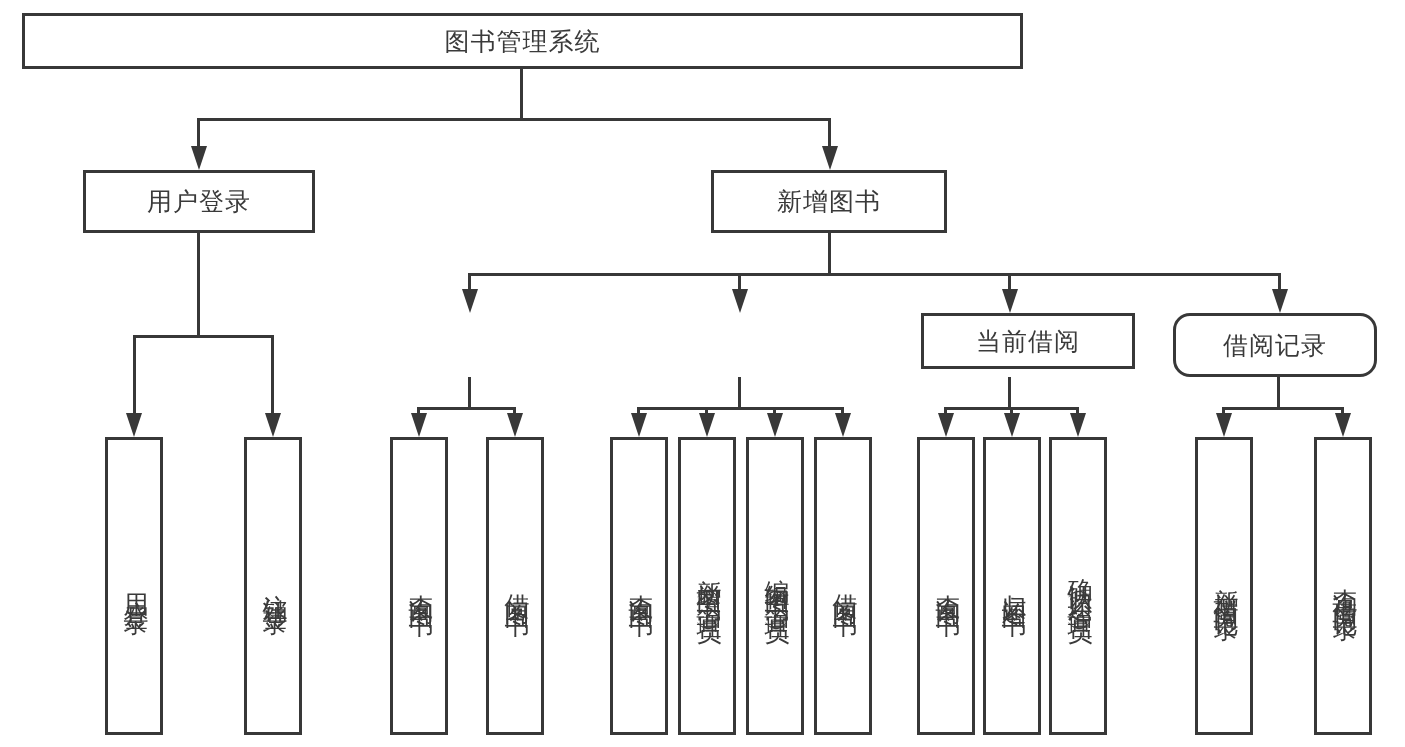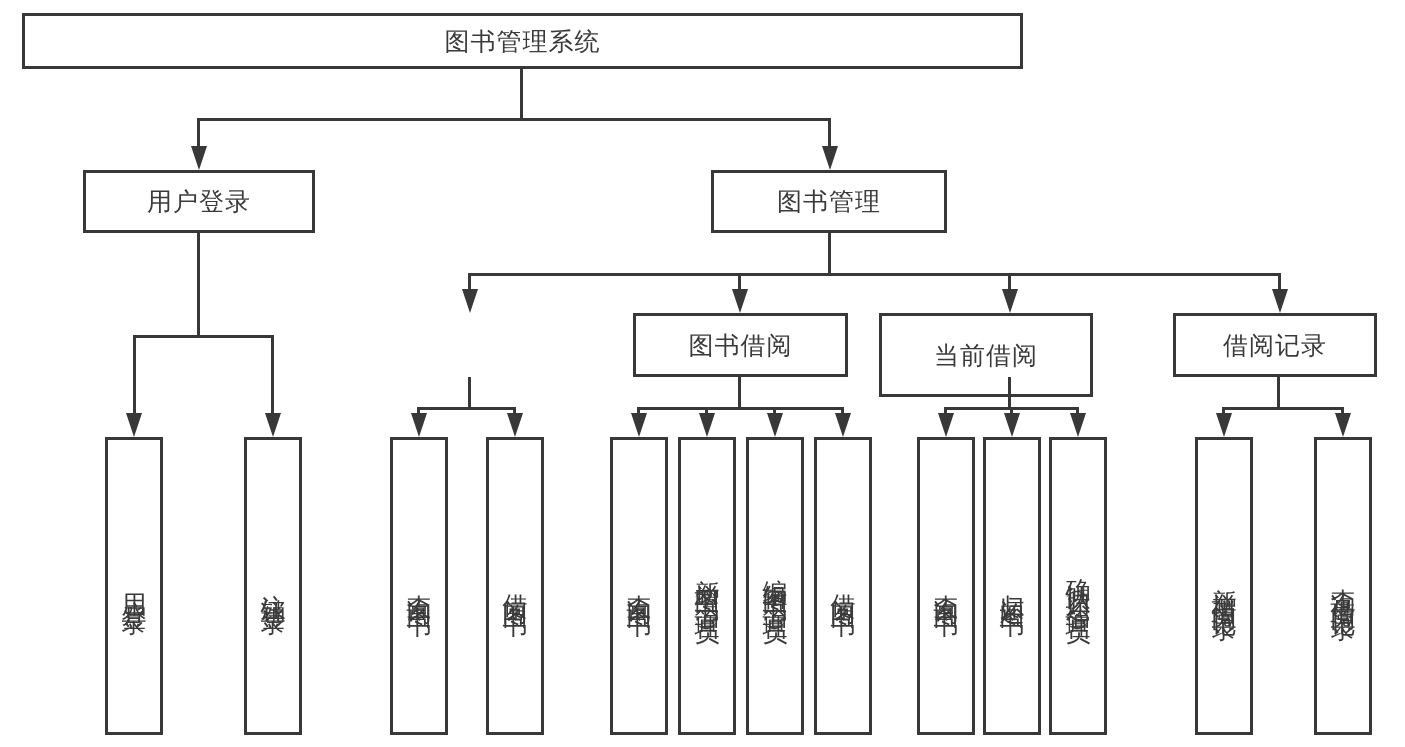--- a/index.html
+++ b/index.html
@@ -16,20 +16,21 @@
     box-sizing: border-box;
     border: 3px solid #383838;
     background: #ffffff;
     display: flex;
     align-items: center;
     justify-content: center;
     color: #3a3a3a;
     font-size: 25px;
     letter-spacing: 1px;
     white-space: nowrap;
+    font-family: Liberation Mono, monospace;
   }
   .vbox {
     writing-mode: vertical-rl;
     text-orientation: mixed;
     letter-spacing: 6px;
     font-size: 25px;
     line-height: 1;
   }
   .v { position: absolute; width: 3px; background: #383838; }
   .h { position: absolute; height: 3px; background: #383838; }
@@ -58,43 +59,42 @@
   <div class="box" style="left:22px; top:13px; width:1001px; height:56px;">图书管理系统</div>
 
   <div class="v" style="left:520px; top:69px; height:50px;"></div>
   <div class="h" style="left:197px; top:118px; width:634px;"></div>
   <div class="v" style="left:197px; top:118px; height:32px;"></div>
   <div class="arr" style="left:191px; top:146px;"></div>
   <div class="v" style="left:828px; top:118px; height:32px;"></div>
   <div class="arr" style="left:822px; top:146px;"></div>
 
   <div class="box" style="left:83px; top:170px; width:232px; height:63px;">用户登录</div>
-  <div class="box" style="left:711px; top:170px; width:236px; height:63px;">图书管理</div>
+  <div class="box" style="left:711px; top:170px; width:236px; height:63px;">新增图书</div>
 
   <div class="v" style="left:197px; top:233px; height:102px;"></div>
   <div class="h" style="left:133px; top:335px; width:141px;"></div>
   <div class="v" style="left:133px; top:335px; height:82px;"></div>
   <div class="arr" style="left:126px; top:413px;"></div>
   <div class="v" style="left:271px; top:335px; height:82px;"></div>
   <div class="arr" style="left:265px; top:413px;"></div>
 
   <div class="v" style="left:828px; top:233px; height:40px;"></div>
   <div class="h" style="left:468px; top:273px; width:813px;"></div>
   <div class="v" style="left:468px; top:273px; height:22px;"></div>
   <div class="arr" style="left:462px; top:289px;"></div>
   <div class="v" style="left:738px; top:273px; height:22px;"></div>
   <div class="arr" style="left:732px; top:289px;"></div>
   <div class="v" style="left:1008px; top:273px; height:22px;"></div>
   <div class="arr" style="left:1002px; top:289px;"></div>
   <div class="v" style="left:1278px; top:273px; height:22px;"></div>
   <div class="arr" style="left:1272px; top:289px;"></div>
 
-  <div class="box" style="left:633px; top:313px; width:215px; height:64px;">图书借阅</div>
-  <div class="box" style="left:879px; top:313px; width:214px; height:84px;">当前借阅</div>
-  <div class="box" style="left:1173px; top:313px; width:204px; height:64px;">借阅记录</div>
+  <div class="box" style="left:921px; top:313px; width:214px; height:56px;">当前借阅</div>
+  <div class="box" style="left:1173px; top:313px; width:204px; height:64px;border-radius:17px;">借阅记录</div>
 
   <div class="v" style="left:468px; top:377px; height:33px;"></div>
   <div class="h" style="left:417px; top:407px; width:99px;"></div>
   <div class="v" style="left:417px; top:407px; height:10px;"></div>
   <div class="arr" style="left:411px; top:413px;"></div>
   <div class="v" style="left:513px; top:407px; height:10px;"></div>
   <div class="arr" style="left:507px; top:413px;"></div>
 
   <div class="v" style="left:738px; top:377px; height:33px;"></div>
   <div class="h" style="left:637px; top:407px; width:207px;"></div>

